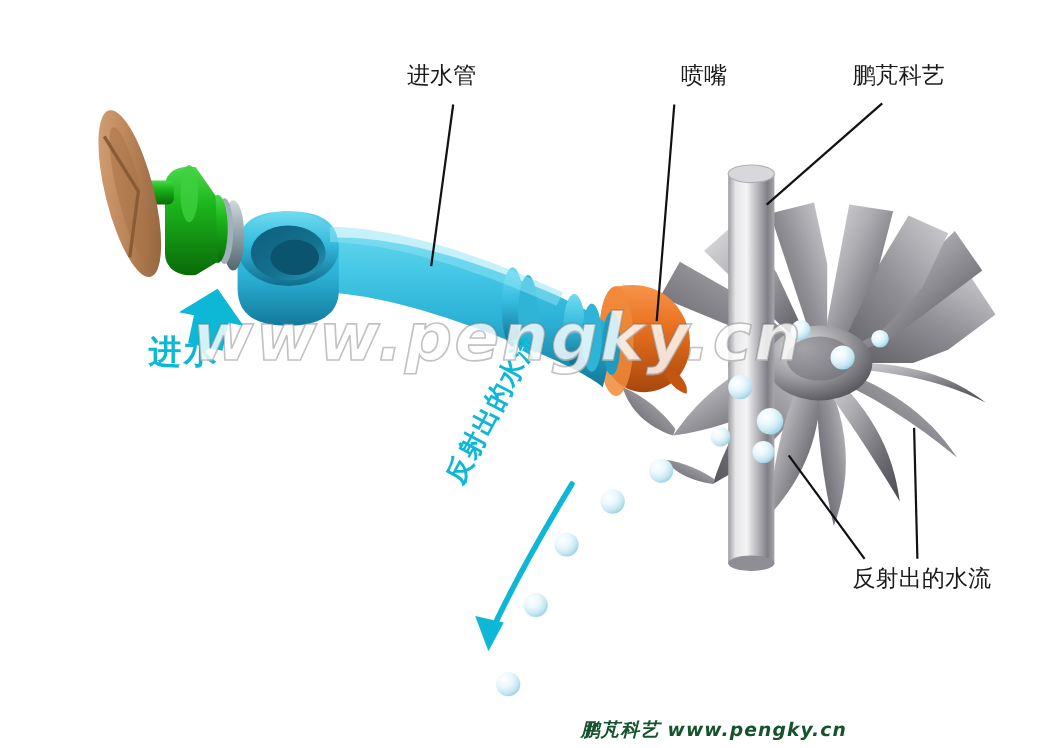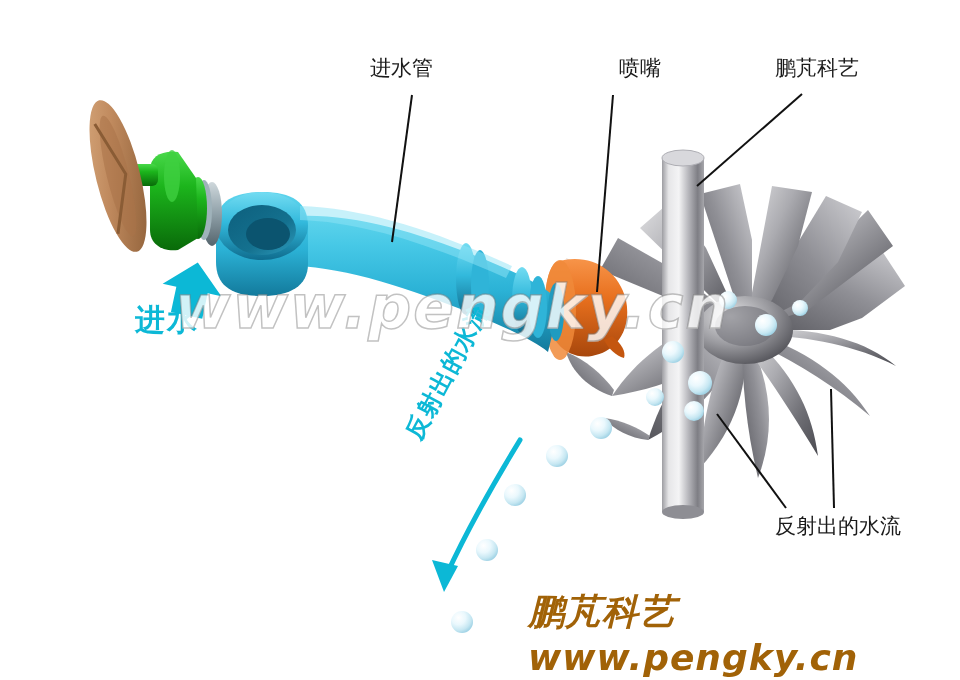--- a/index.html
+++ b/index.html
@@ -20,22 +20,22 @@
   #label-water-inlet{left:135px;top:300px;font-size:30px;letter-spacing:2px;}
   #label-reflected-flow{left:398px;top:430px;font-size:24px;
       transform:rotate(-62deg);transform-origin:0 0;letter-spacing:1px;}
 
   #watermark-center{position:absolute;left:175px;top:272px;font-size:60px;
       font-style:italic;font-weight:bold;letter-spacing:2px;
       color:rgba(255,255,255,0.62);
       -webkit-text-stroke:1.5px rgba(120,120,120,0.45);
       text-shadow:0 1px 0 rgba(255,255,255,.5);
       font-family:"DejaVu Sans","Liberation Sans",sans-serif;}
-  #watermark-footer{position:absolute;left:528px;top:588px;font-size:36px;
-      font-style:italic;font-weight:bold;color:#a16207;letter-spacing:1px;
+  #watermark-footer{position:absolute;left:528px;top:652px;font-size:17px;
+      font-style:italic;font-weight:bold;color:#14532d;letter-spacing:1px;
       font-family:"DejaVu Sans","Liberation Sans",sans-serif;}
 </style>
 </head>
 <body>
 
 <div class="stage">
 
   <svg class="scene" viewBox="0 0 960 680">
     <defs>
       <linearGradient id="gPipe" x1="0" y1="0" x2="0" y2="1">

